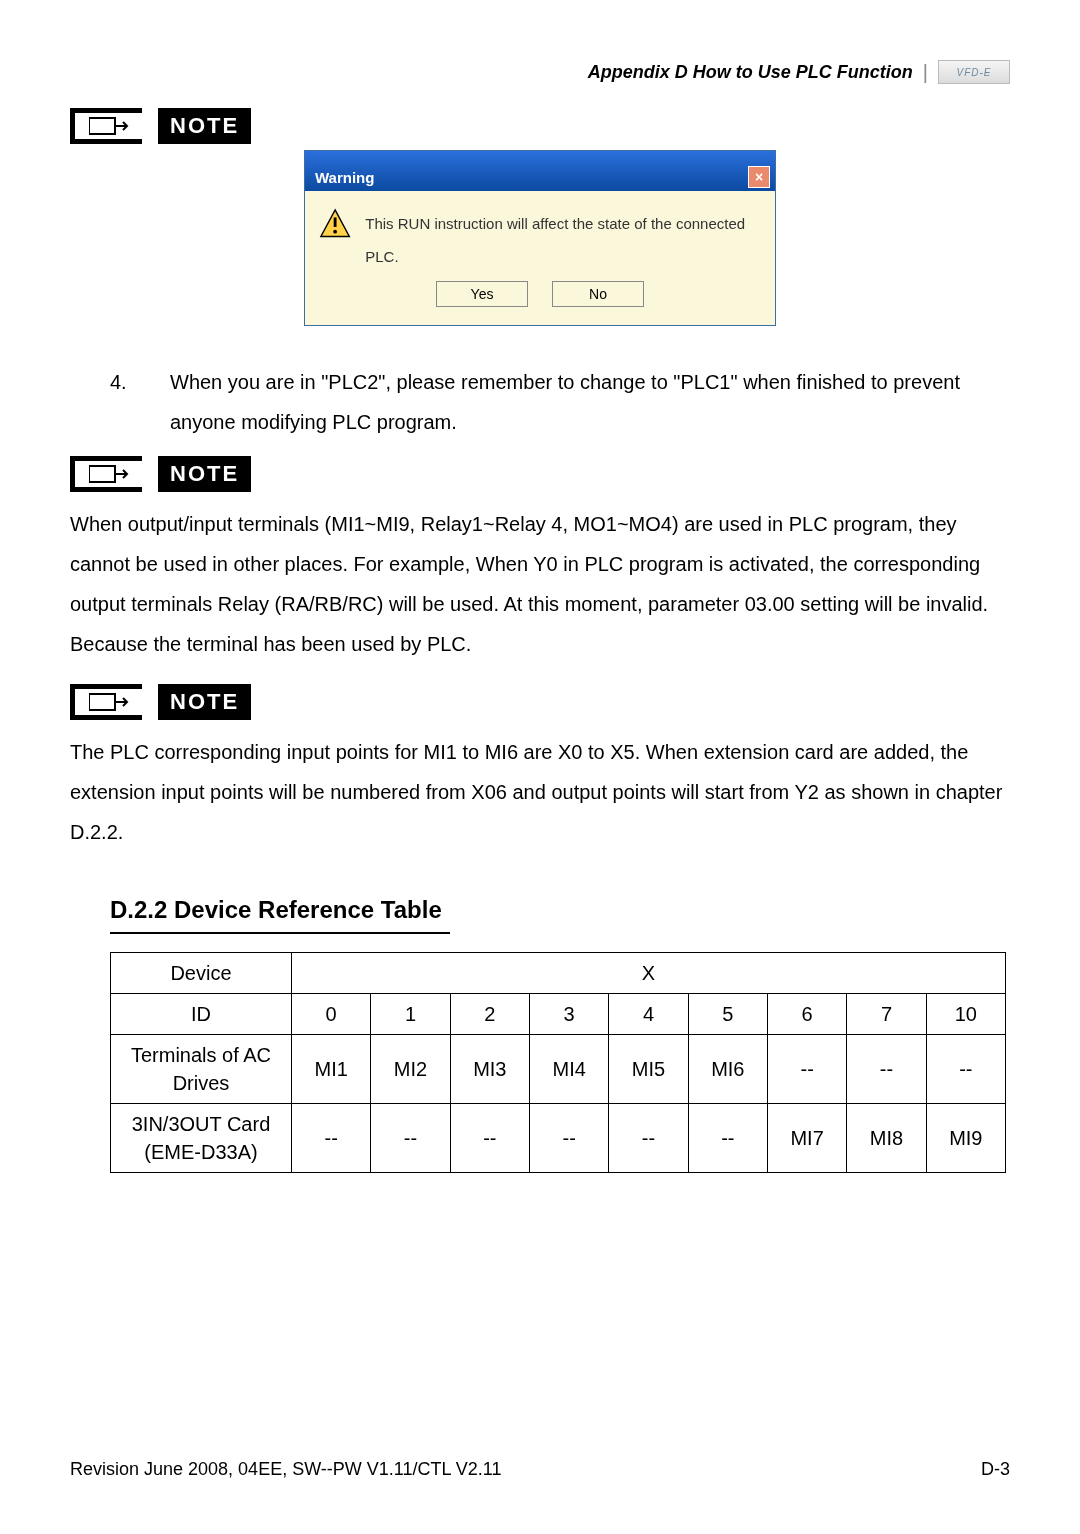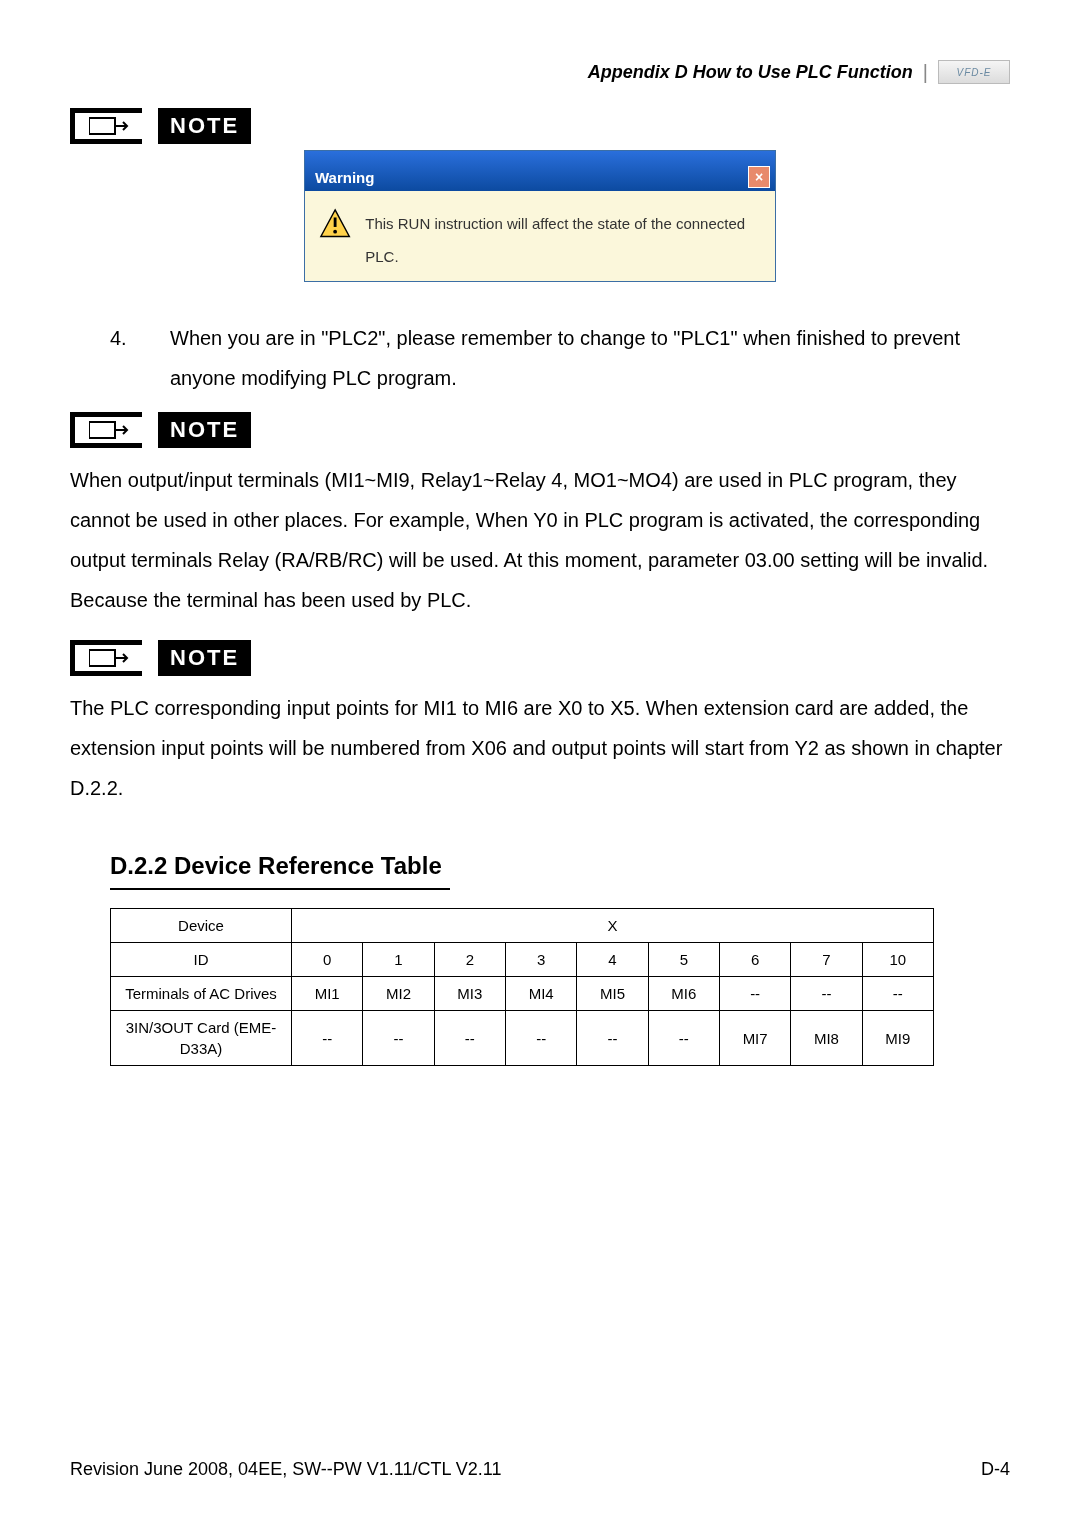--- a/index.html
+++ b/index.html
@@ -157,22 +157,22 @@
   }
   .heading-underline {
     height: 2px;
     background: #000;
     margin: 0 0 18px 40px;
     width: 340px;
   }
   table.ref {
     border-collapse: collapse;
     margin-left: 40px;
-    width: 824px;
-    font-size: 15px;
+    width: 896px;
+    font-size: 20px;
   }
   table.ref th, table.ref td {
     border: 1px solid #000;
     padding: 6px 4px;
     text-align: center;
     vertical-align: middle;
     line-height: 1.4;
   }
   table.ref td:first-child, table.ref th:first-child {
     width: 172px;
@@ -219,20 +219,24 @@
       <span class="warn-tri">
         <svg viewBox="0 0 34 34">
             <polygon points="17,2 32,30 2,30" fill="#ffd24a" stroke="#000" stroke-width="1.5"></polygon>
             <line x1="17" y1="10" x2="17" y2="20" stroke="#000" stroke-width="3"></line>
             <circle cx="17" cy="25" r="2" fill="#000"></circle>
           </svg>
       </span>
       <div class="dialog-msg">
         <div>This RUN instruction will affect the state of the connected PLC.</div>
       </div>
+    </div>
+    <div class="dialog-buttons">
+      <div class="dialog-btn">Yes</div>
+      <div class="dialog-btn">No</div>
     </div>
   </div>
 
   
   <div class="ol-item">
     <span class="ol-num">4.</span>
     <span>When you are in "PLC2", please remember to change to "PLC1" when finished to prevent anyone modifying PLC program.</span>
   </div>
 
   
@@ -306,14 +310,14 @@
       <td>MI8</td>
       <td>MI9</td>
     </tr>
   </tbody>
     </table>
 
 </div>
 
 <div class="footer">
   <span>Revision June 2008, 04EE, SW--PW V1.11/CTL V2.11</span>
-  <span>D-4</span>
+  <span>D-3</span>
 </div>
 
 </body></html>

